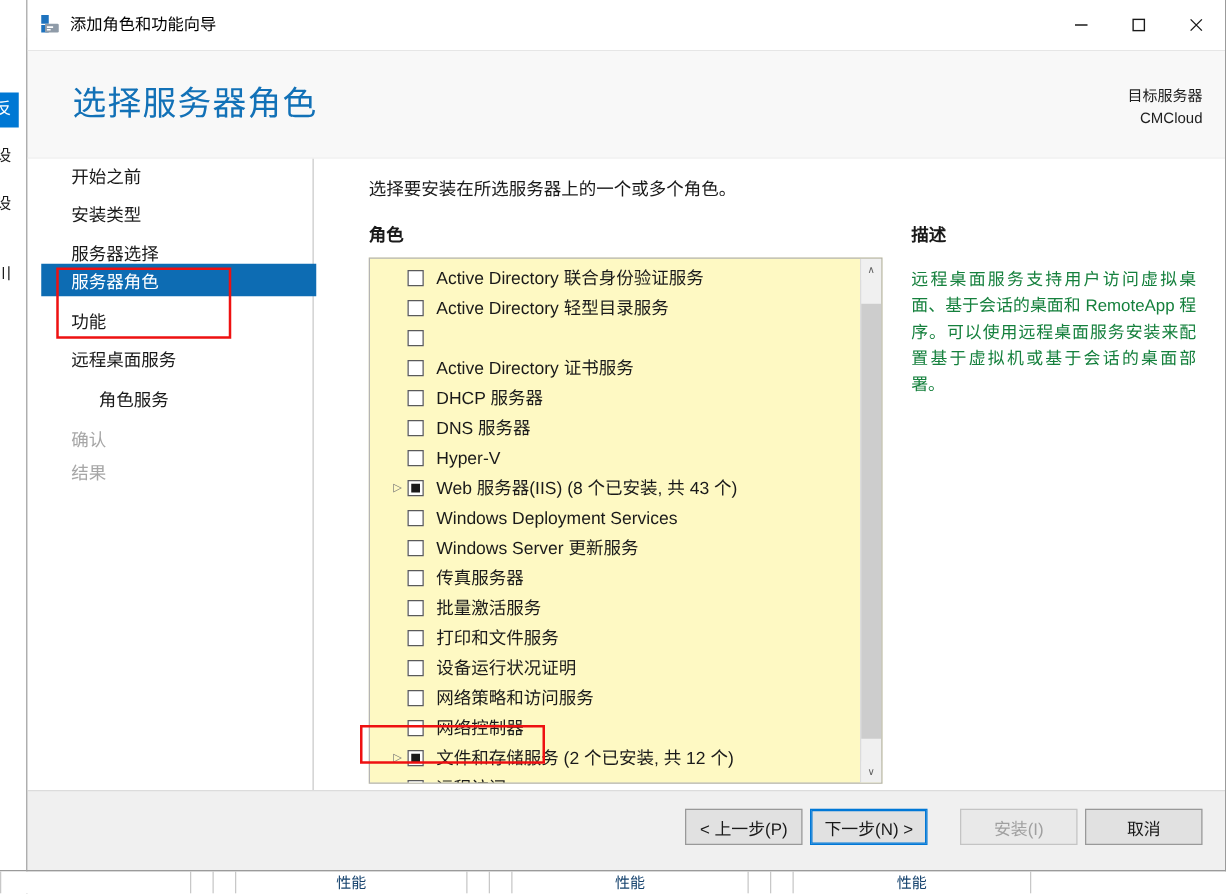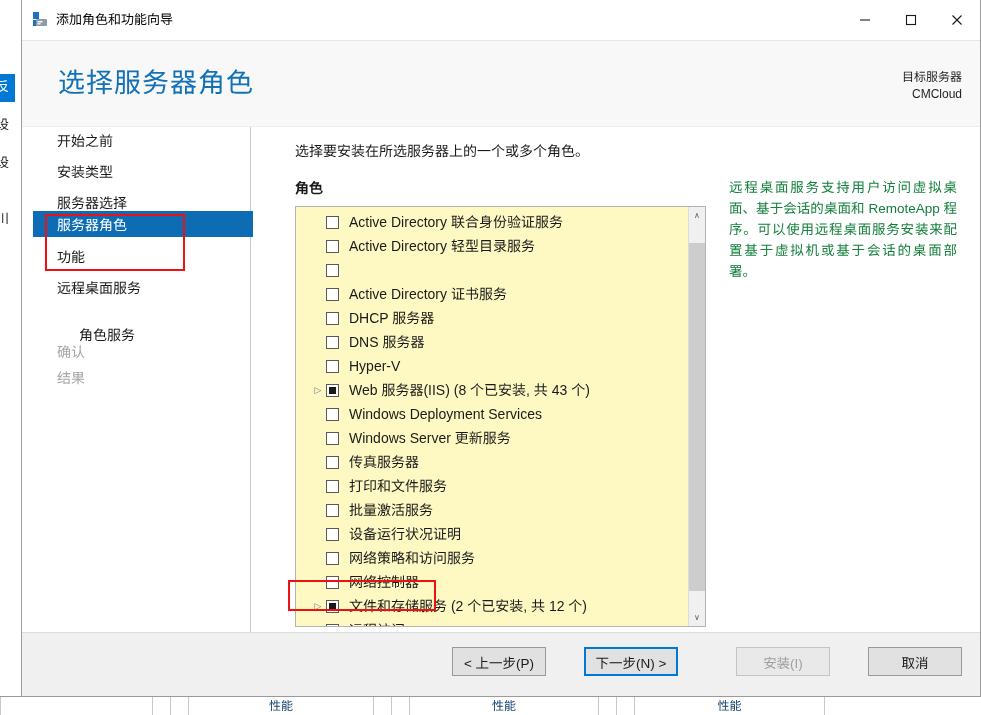--- a/index.html
+++ b/index.html
@@ -303,21 +303,20 @@
     position: relative;
     height: 65px;
     background: #f0f0f0;
     border-top: 1px solid #dcdcdc;
   }
   .btn-row {
     position: absolute;
     right: 18px; top: 14px;
     display: flex;
     align-items: flex-end;
-    gap: 32px;
   }
   .btn {
     height: 29px;
     min-width: 94px;
     padding: 0 10px;
     background: #e1e1e1;
     border: 1px solid #999999;
     font-size: 13.5px;
     color: #1a1a1a;
     font-family: inherit;
@@ -437,21 +436,21 @@
             </div>
             <div class="nav-item selected" style="top: 84px;">
               <span>服务器角色</span>
             </div>
             <div class="nav-item" style="top: 116px;">
               <span>功能</span>
             </div>
             <div class="nav-item" style="top: 147px;">
               <span>远程桌面服务</span>
             </div>
-            <div class="nav-item sub" style="top: 194px;">
+            <div class="nav-item sub" style="top: 179px;">
               <span>角色服务</span>
             </div>
             <div class="nav-item disabled" style="top: 211px;">
               <span>确认</span>
             </div>
             <div class="nav-item disabled" style="top: 237px;">
               <span>结果</span>
             </div>
           </div>
       </nav>
@@ -512,26 +511,26 @@
                 <span class="role-label">Windows Server 更新服务</span>
               </div>
               <div class="role-row">
                 <span class="expander empty">&nbsp;</span>
                 <span class="cb"></span>
                 <span class="role-label">传真服务器</span>
               </div>
               <div class="role-row">
                 <span class="expander empty">&nbsp;</span>
                 <span class="cb"></span>
+                <span class="role-label">批量激活服务</span>
+              </div>
+              <div class="role-row">
+                <span class="expander empty">&nbsp;</span>
+                <span class="cb"></span>
                 <span class="role-label">打印和文件服务</span>
-              </div>
-              <div class="role-row">
-                <span class="expander empty">&nbsp;</span>
-                <span class="cb"></span>
-                <span class="role-label">批量激活服务</span>
               </div>
               <div class="role-row">
                 <span class="expander empty">&nbsp;</span>
                 <span class="cb"></span>
                 <span class="role-label">设备运行状况证明</span>
               </div>
               <div class="role-row">
                 <span class="expander empty">&nbsp;</span>
                 <span class="cb"></span>
                 <span class="role-label">网络策略和访问服务</span>
@@ -554,20 +553,21 @@
             </div>
 
           <div class="vscroll">
             <div class="sb-btn up">∧</div>
             <div class="sb-thumb"></div>
             <div class="sb-btn down">∨</div>
           </div>
         </div>
 
         <aside class="desc">
+          <div class="desc-title">描述</div>
           <div class="desc-body">远程桌面服务支持用户访问虚拟桌面、基于会话的桌面和 RemoteApp 程序。可以使用远程桌面服务安装来配置基于虚拟机或基于会话的桌面部署。</div>
         </aside>
       </div>
     </div>
 
     <div class="footer">
       <div class="btn-row">
         <button class="btn">&lt; 上一步(P)</button>
         <button class="btn focused">下一步(N) &gt;</button>
         <button class="btn spaced disabled">安装(I)</button>

